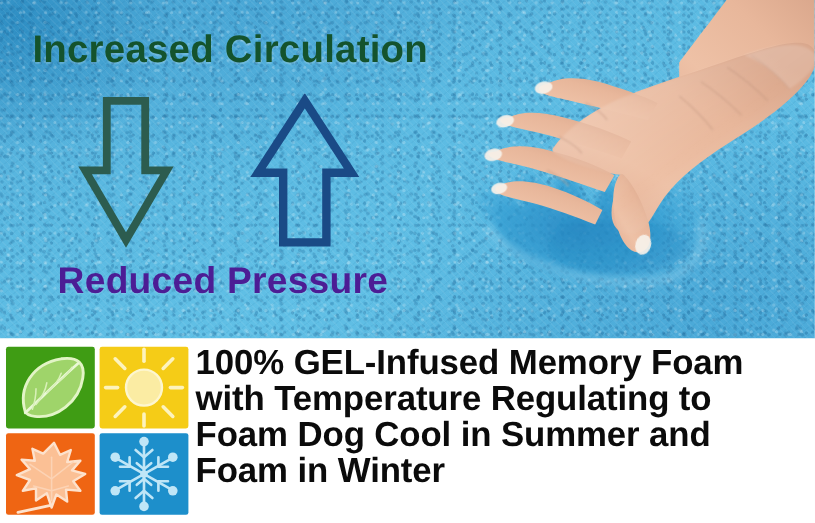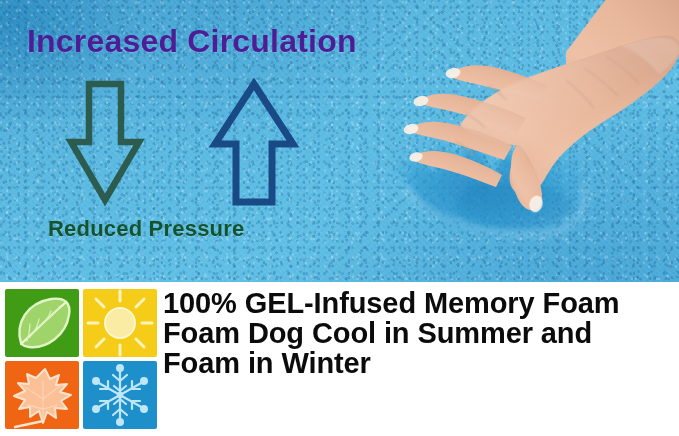--- a/index.html
+++ b/index.html
@@ -77,28 +77,28 @@
     position: absolute;
     font-weight: bold;
     letter-spacing: .2px;
     white-space: nowrap;
     line-height: 1;
   }
   #headline-top {
     left: 27px;
     top: 25px;
     font-size: 32px;
-    color: #4c1d95;
+    color: #14532d;
     text-shadow: 0 1px 1px rgba(255,255,255,.18);
   }
   #headline-bottom {
     left: 48px;
     top: 218px;
-    font-size: 22px;
-    color: #14532d;
+    font-size: 31px;
+    color: #4c1d95;
     text-shadow: 0 1px 1px rgba(255,255,255,.18);
   }
 
   
   .arrow-wrap { position: absolute; }
   #arrow-down-pressure { left: 63px; top: 78px; }
   #arrow-up-circulation { left: 207px; top: 78px; }
 
   
   .hand-layer {
@@ -415,18 +415,19 @@
             <circle cx="61" cy="20" r="4"></circle>
             <circle cx="13" cy="48" r="4"></circle>
             <circle cx="37" cy="34" r="3.2"></circle>
           </g>
         </svg>
       </div>
     </div>
 
     <div class="feature-text">
       <span class="fl">100% GEL-Infused Memory Foam</span>
+      <span class="fl">with Temperature Regulating to</span>
       <span class="fl">Foam Dog Cool in Summer and</span>
       <span class="fl">Foam in Winter</span>
     </div>
   </div>
 
 </div>
 
 </body></html>

